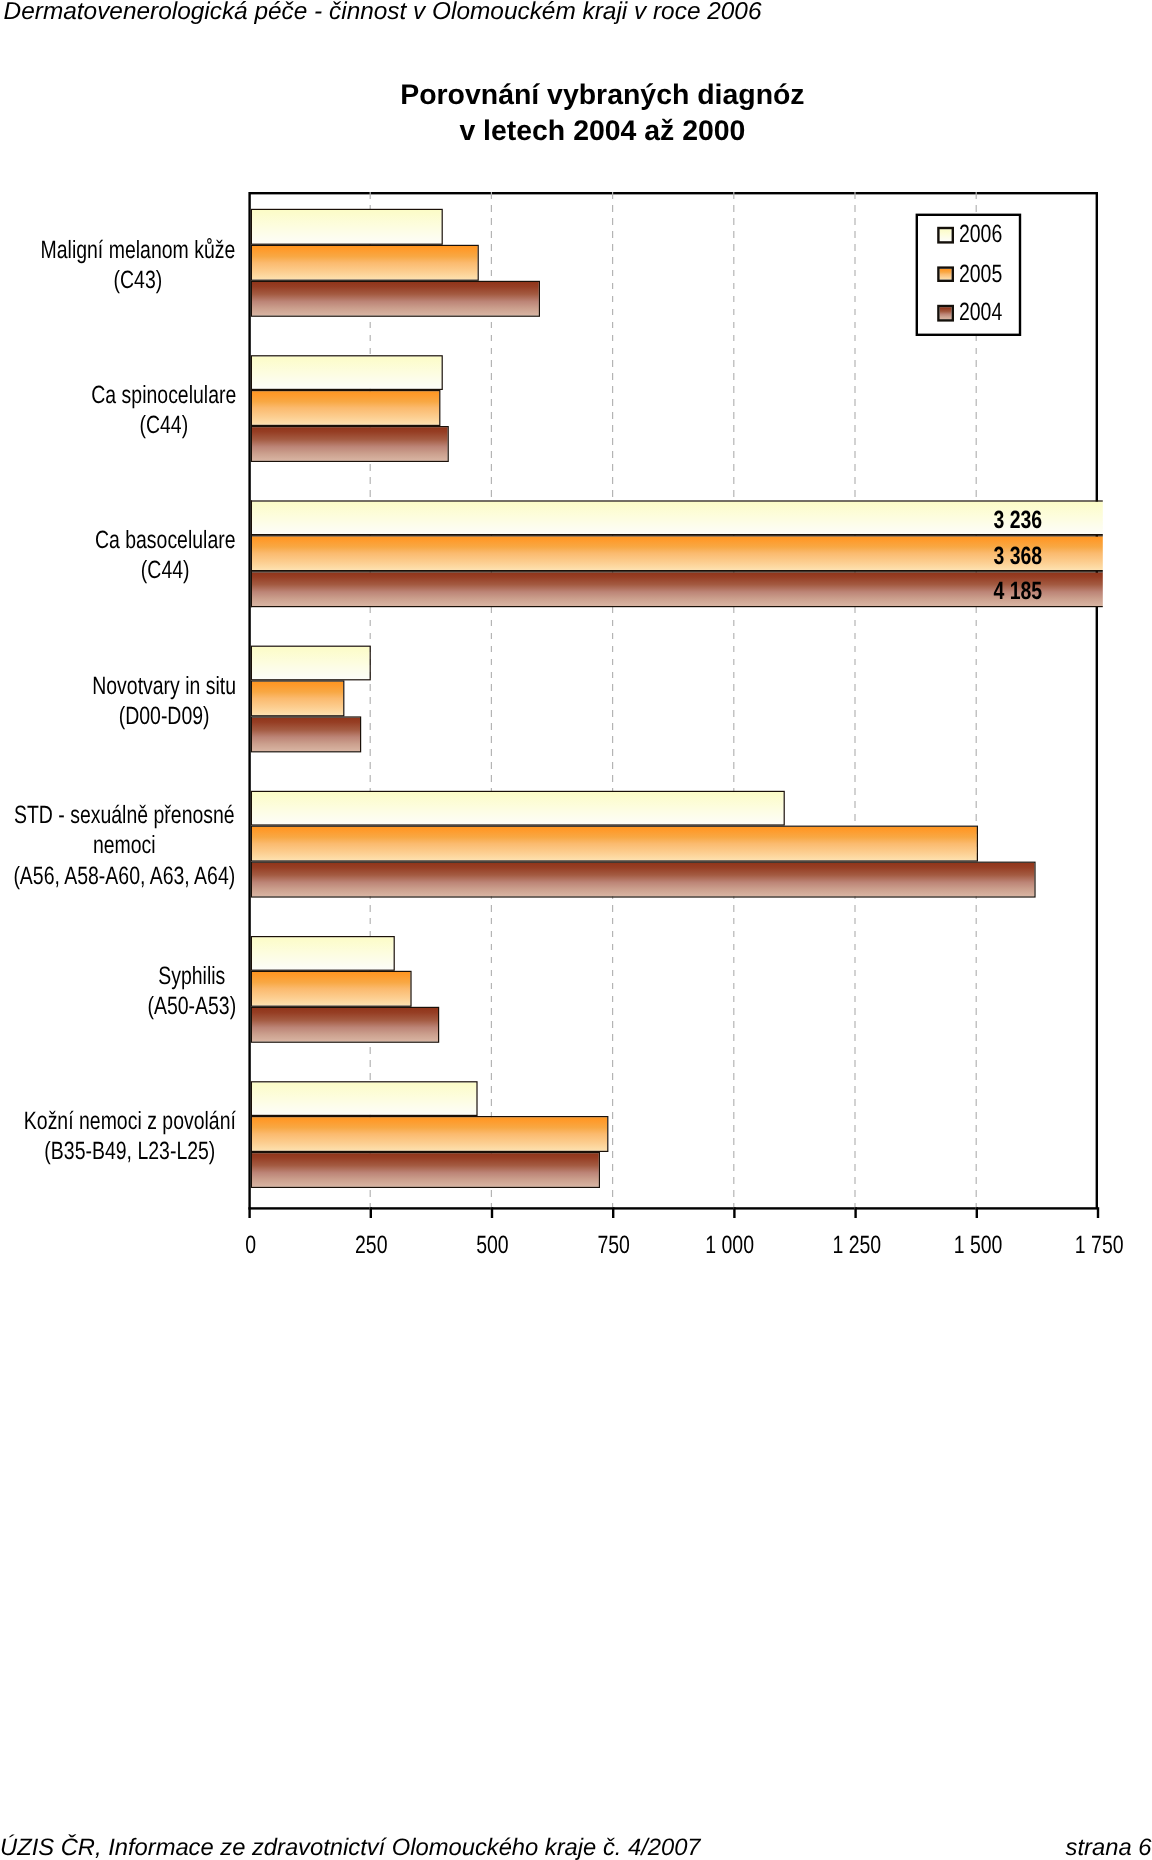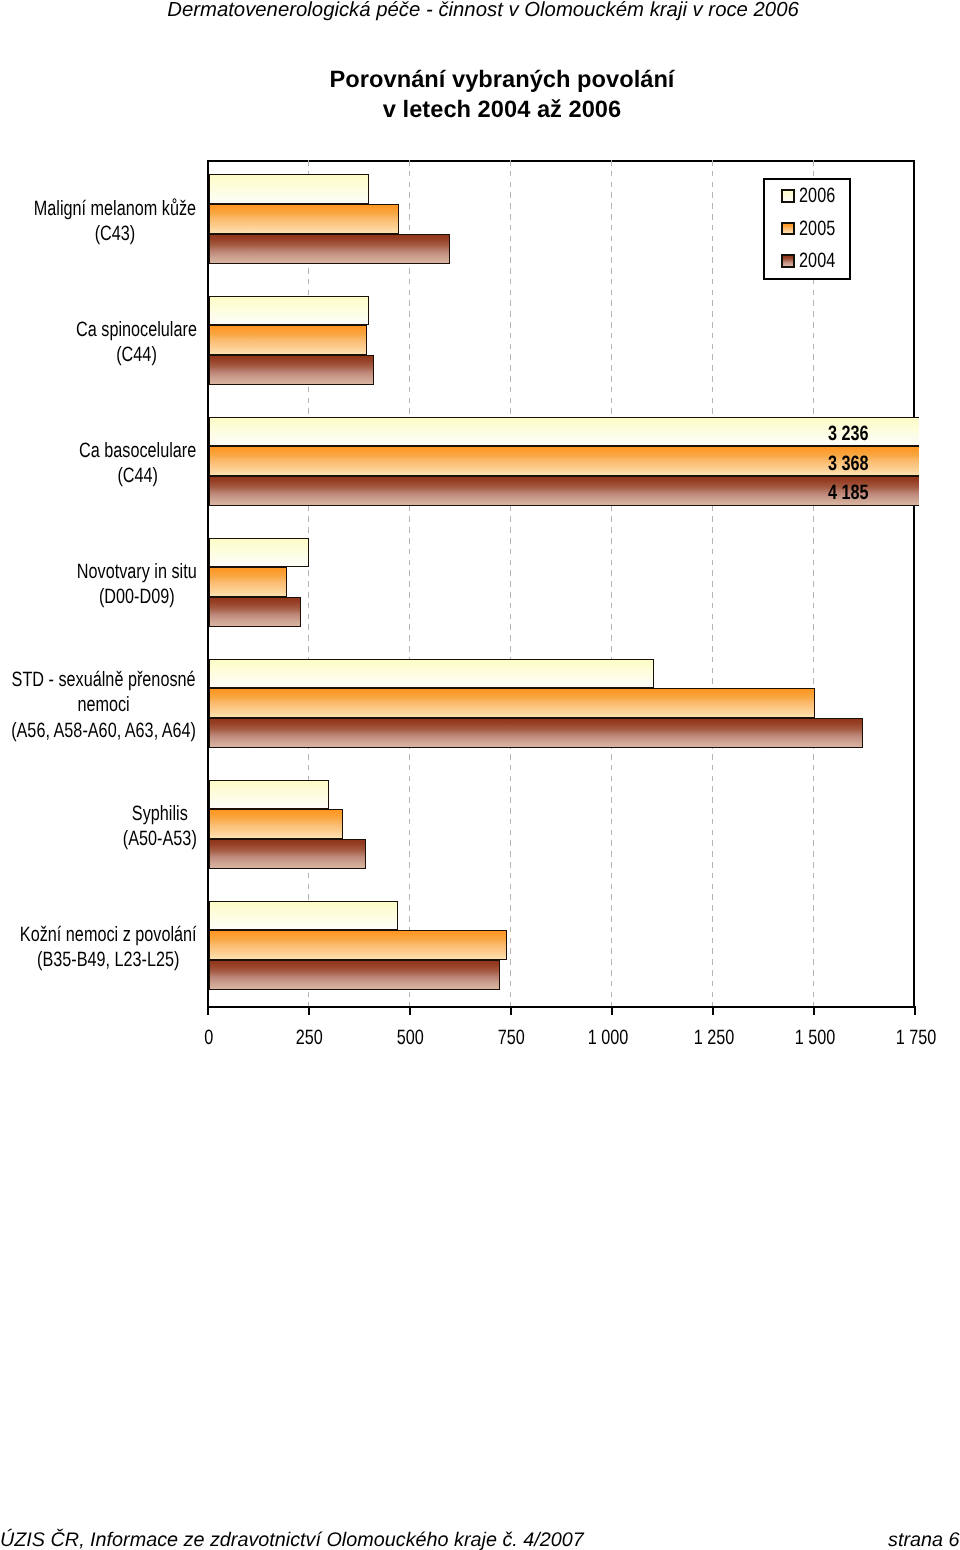--- a/index.html
+++ b/index.html
@@ -1,20 +1,20 @@
 <!DOCTYPE html>
 <html><head>
 <meta charset="utf-8">
 <title>Dermatovenerologicka pece</title>
 <style>
   html,body{margin:0;padding:0;background:#ffffff;}
   body{width:960px;height:1550px;font-family:"Liberation Sans",sans-serif;color:#000;-webkit-font-smoothing:antialiased;text-rendering:geometricPrecision;}
   .page{position:relative;width:960px;height:1550px;overflow:hidden;background:#fff;}
 
-  .runhead{position:absolute;left:0;top:-1px;width:960px;text-align:center;
+  .runhead{position:absolute;left:0;top:-1px;width:960px;
            font-style:italic;font-weight:normal;font-size:20.33px;transform:translateZ(0);}
   .runhead span{display:inline-block;position:relative;left:3px;}
 
   .title{position:absolute;left:0;width:960px;text-align:center;font-weight:bold;font-size:23.7px;line-height:30px;transform:translateZ(0);}
   .title span{display:inline-block;position:relative;left:22px;}
   .title1{top:65px;}
   .title2{top:95px;}
 
   
   .plot{position:absolute;left:207px;top:160px;width:708px;height:848px;
@@ -49,22 +49,22 @@
   .fl{position:absolute;left:0px;}
   .fr{position:absolute;right:0.5px;}
 </style>
 </head>
 <body>
 
 <div class="page">
 
   <div class="runhead"><span>Dermatovenerologická péče - činnost v Olomouckém kraji v roce 2006</span></div>
 
-  <div class="title title1"><span>Porovnání vybraných povolání</span></div>
-  <div class="title title2"><span>v letech 2004 až 2006</span></div>
+  <div class="title title1"><span>Porovnání vybraných diagnóz</span></div>
+  <div class="title title2"><span>v letech 2004 až 2000</span></div>
 
   <div class="plot" id="plot"></div>
 
   <div id="gridlines">
       <div class="grid" style="left: 308.071px; top: 160.3px; height: 847.3px;"></div>
       <div class="grid" style="left: 409.143px; top: 160.3px; height: 847.3px;"></div>
       <div class="grid" style="left: 510.214px; top: 160.3px; height: 847.3px;"></div>
       <div class="grid" style="left: 611.286px; top: 160.3px; height: 847.3px;"></div>
       <div class="grid" style="left: 712.357px; top: 160.3px; height: 847.3px;"></div>
       <div class="grid" style="left: 813.429px; top: 160.3px; height: 847.3px;"></div>

